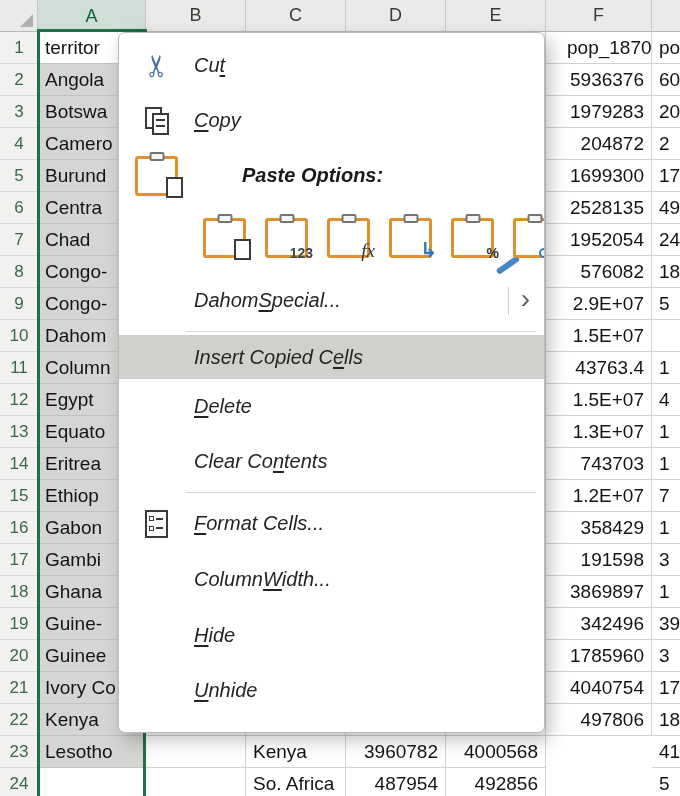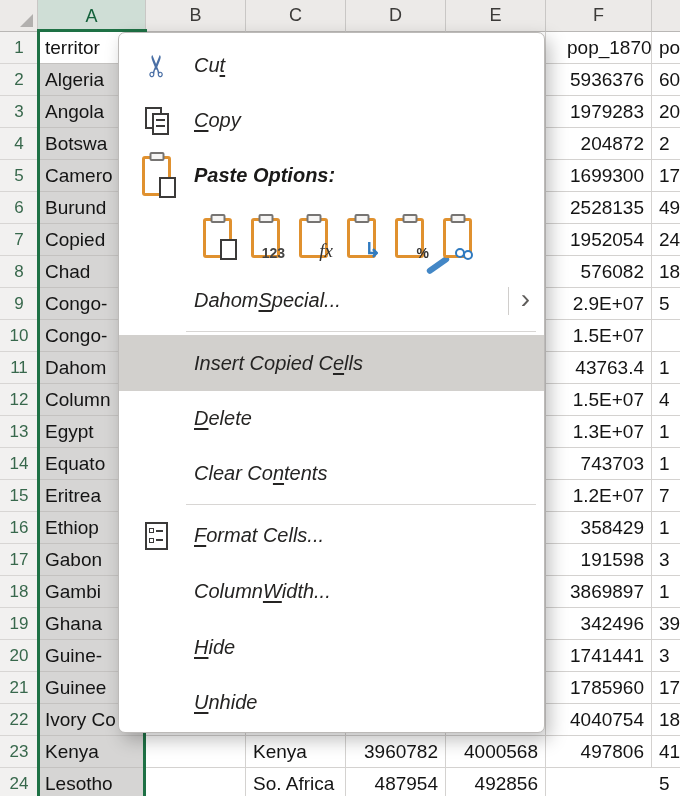--- a/index.html
+++ b/index.html
@@ -53,37 +53,37 @@
 
   
   .menu{position:absolute;left:118px;top:32px;width:427px;height:701px;z-index:10;
         background:#fff;border:1px solid #bcbab8;border-radius:7px;
         box-shadow:5px 7px 18px rgba(0,0,0,.25);box-sizing:border-box;
         display:flex;flex-direction:column;overflow:hidden;}
   .mi{display:flex;align-items:center;height:55px;flex:none;font-size:20px;color:#252423;}
   .mi .gutter{width:75px;flex:none;display:flex;align-items:center;justify-content:center;}
   .mi .lbl{flex:1;display:flex;align-items:flex-end;font-style:italic;}
   .mi u{text-decoration:underline;text-underline-offset:3px;}
-  .mi.bold .lbl{font-weight:bold;color:#1b1a19;}
-  .mi.highlight{background:#d2d0cd;height:56px;}
+  .mi.bold .lbl{font-weight:bold;color:#1b1a19;margin-left:48px;}
+  .mi.highlight{background:#d2d0cd;height:44px;}
   .menu-sep{height:7px;flex:none;display:flex;align-items:center;}
   .menu-sep .line{height:1px;background:#d8d6d4;margin-left:67px;margin-right:8px;flex:1;}
   .spacer5{height:5px;flex:none;}
   .submenu-side{margin-left:auto;display:flex;align-items:center;height:100%;}
   .vdiv{width:1px;height:28px;background:#d0cecc;}
   .chev{font-size:28px;color:#5f5d5b;padding:0 14px 4px 12px;line-height:1;}
 
   
   .ico-scissors{font-size:30px;color:#4a6fa5;transform:rotate(-90deg);line-height:1;}
   .ico-copy{position:relative;width:24px;height:28px;}
   .ico-copy .pg{position:absolute;box-sizing:border-box;border:2.5px solid #3b3a39;background:#fff;width:17px;height:22px;}
   .ico-copy .pg.back{left:0;top:0;}
   .ico-copy .pg.front{left:7px;top:6px;}
   .ico-copy .pg.front i{display:block;height:2px;background:#3b3a39;margin:4px 2px 0 2px;}
-  .clipboard{position:relative;width:29px;height:40px;box-sizing:border-box;
+  .clipboard{position:relative;width:43px;height:40px;box-sizing:border-box;
      border:3px solid #e0912f;border-radius:3px;background:#fff;flex:none;}
   .clipboard .top{position:absolute;left:50%;top:-7px;transform:translateX(-50%);
      width:15px;height:9px;box-sizing:border-box;border:2.5px solid #767472;background:#f6f5f4;border-radius:2px;}
   .clipboard .glyph{position:absolute;right:-8px;bottom:-5px;background:transparent;
      font-size:14px;font-weight:bold;color:#444;line-height:1;}
   .glyph.page{width:17px;height:21px;box-sizing:border-box;border:2.5px solid #3b3a39;background:#fff;}
   .glyph.fx{font-family:"Liberation Serif",serif;font-style:italic;font-size:19px;font-weight:normal;color:#333;}
   .glyph.blue{color:#2f7ac0;font-size:20px;}
   .glyph.links{width:22px;height:12px;}
   .glyph.links i{position:absolute;width:10px;height:10px;border:2.5px solid #2f7ac0;border-radius:50%;box-sizing:border-box;background:#fff;}
@@ -141,26 +141,25 @@
       <div class="cell">20</div>
       <div class="cell">21</div>
       <div class="cell">22</div>
       <div class="cell">23</div>
       <div class="cell">24</div>
     </div>
 
   <div class="strip strip-a">
 
   <div class="cell">territor</div>
-      <div class="cell">Algeria</div>
       <div class="cell">Angola</div>
       <div class="cell">Botswa</div>
       <div class="cell">Camero</div>
       <div class="cell">Burund</div>
-      <div class="cell">Copied</div>
+      <div class="cell">Centra</div>
       <div class="cell">Chad</div>
       <div class="cell">Congo-</div>
       <div class="cell">Congo-</div>
       <div class="cell">Dahom</div>
       <div class="cell">Column</div>
       <div class="cell">Egypt</div>
       <div class="cell">Equato</div>
       <div class="cell">Eritrea</div>
       <div class="cell">Ethiop</div>
       <div class="cell">Gabon</div>
@@ -296,21 +295,20 @@
       <div class="cell">1.5E+07</div>
       <div class="cell">43763.4</div>
       <div class="cell">1.5E+07</div>
       <div class="cell">1.3E+07</div>
       <div class="cell">743703</div>
       <div class="cell">1.2E+07</div>
       <div class="cell">358429</div>
       <div class="cell">191598</div>
       <div class="cell">3869897</div>
       <div class="cell">342496</div>
-      <div class="cell">1741441</div>
       <div class="cell">1785960</div>
       <div class="cell">4040754</div>
       <div class="cell">497806</div>
     </div>
 
   <div class="strip strip-g">
 
   <div class="cell">po</div>
       <div class="cell">60</div>
       <div class="cell">20</div>

